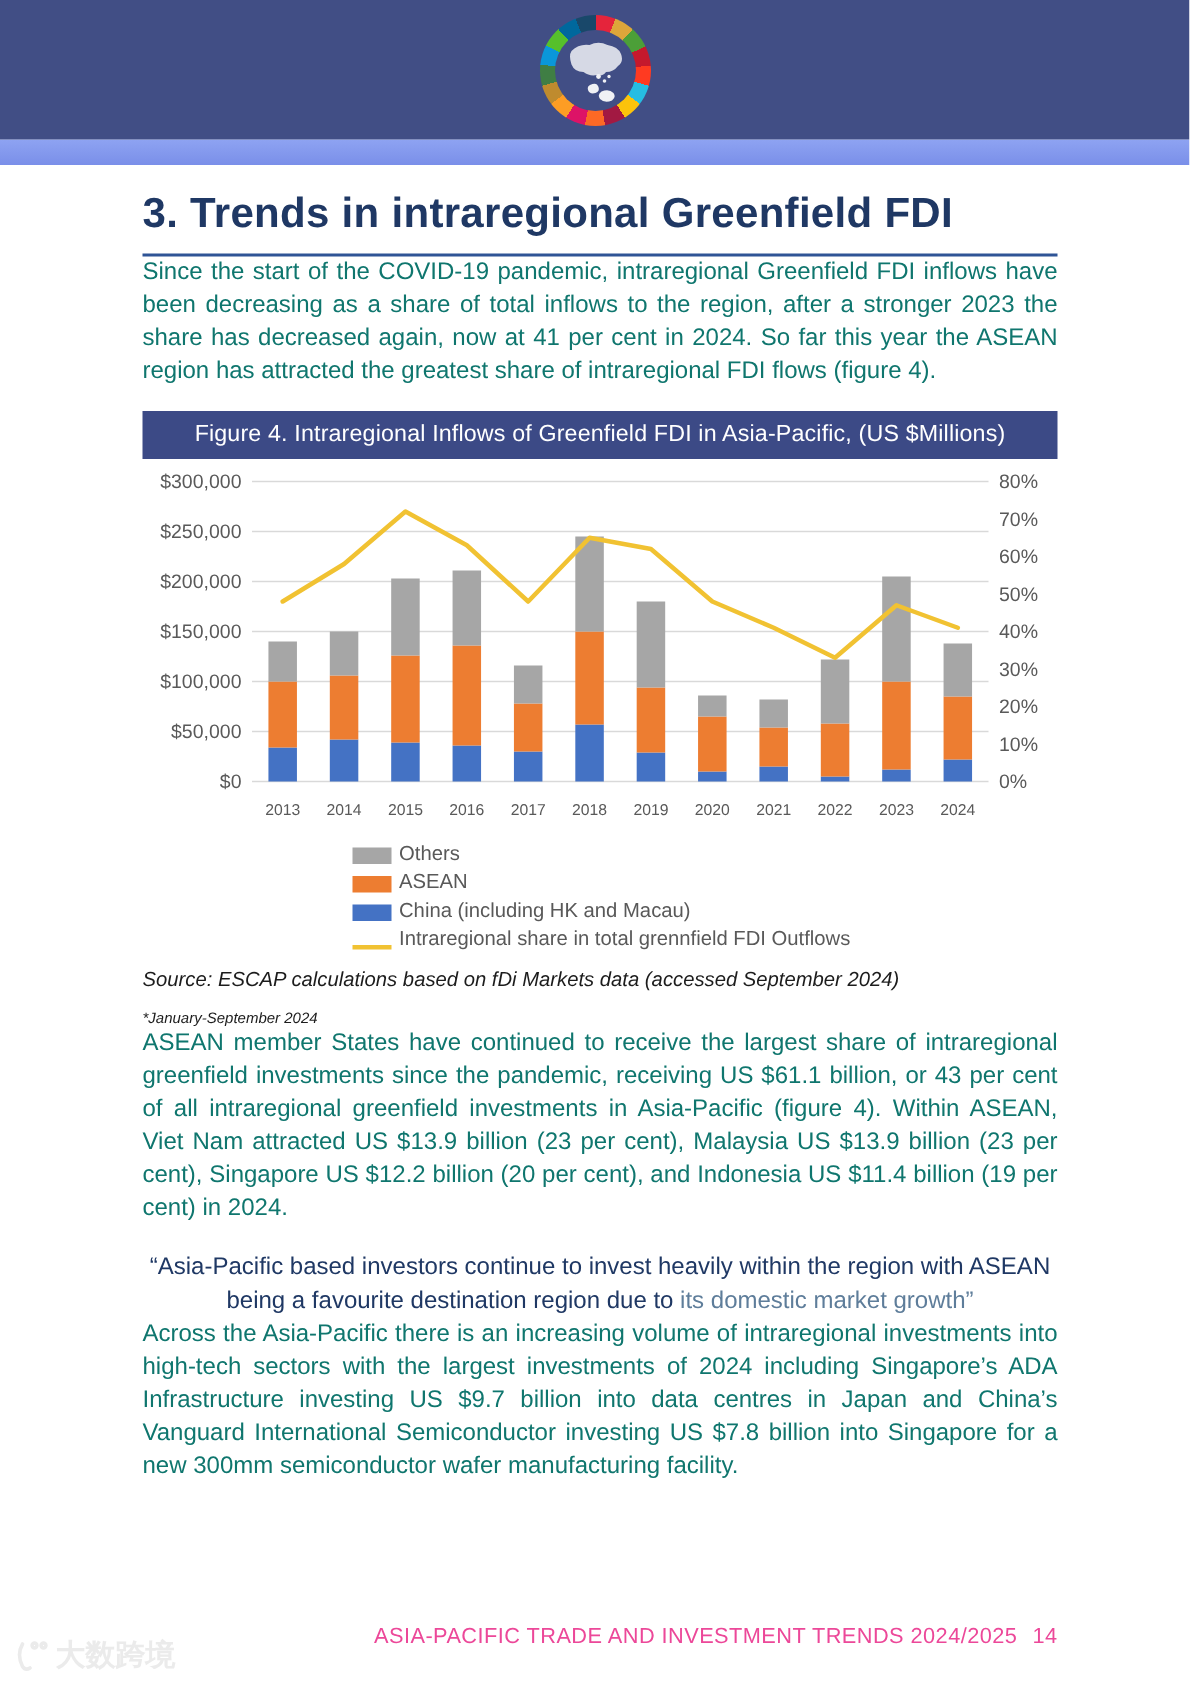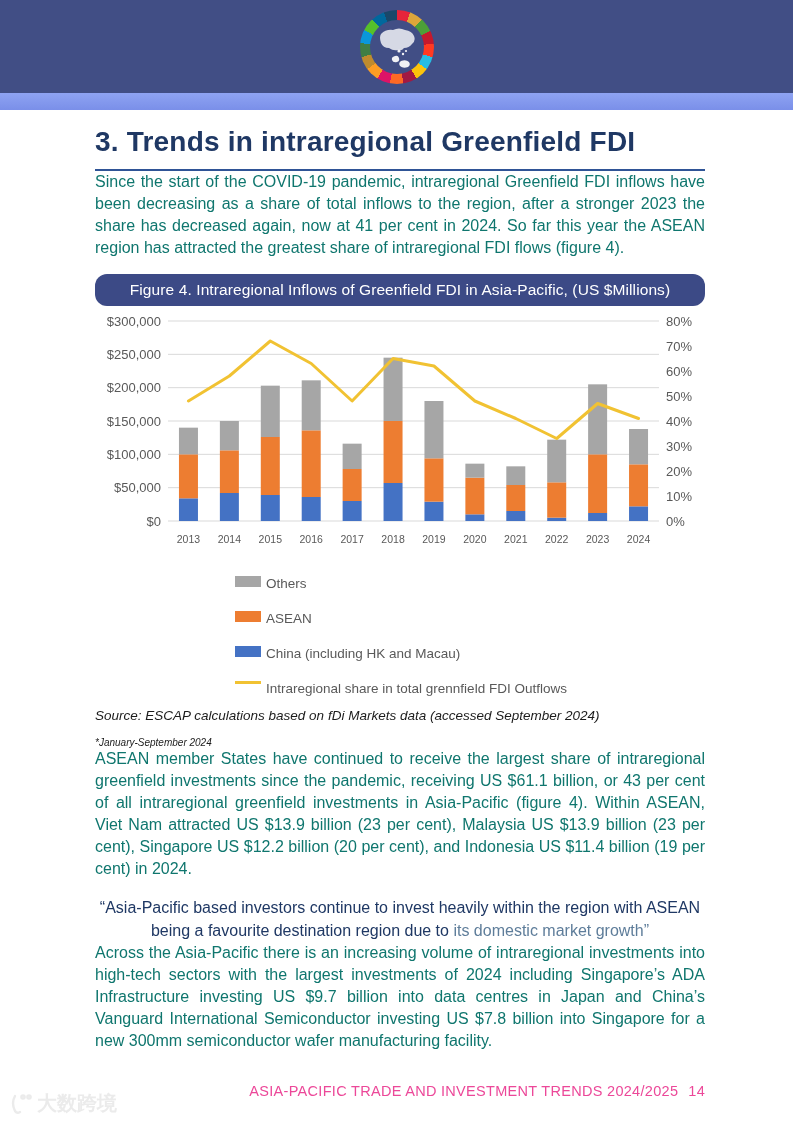--- a/index.html
+++ b/index.html
@@ -18,25 +18,25 @@
   .sdg-map{position:absolute;inset:0;display:flex;align-items:center;justify-content:center;}
   .accent-band{height:17px;background:linear-gradient(#8ea3f2,#7a8fe9);}
   
   .content{margin:0 88px 0 95px;width:610px;position:relative;}
   .page-title{margin:14px 0 0 0;font-size:28px;line-height:36px;font-weight:bold;color:#1f3864;letter-spacing:.2px;}
   .title-underline{border:none;border-top:2px solid #2f5496;margin:9px 0 0 0;}
   p.body-par{font-size:16px;line-height:22px;text-align:justify;margin:0;color:#0f766e;}
   .p-intro{margin-top:25px;}
   
   .figure-title-bar{margin-top:15px;background:#3c4a86;color:#ffffff;text-align:center;
-    font-size:15.5px;padding:7px 4px;letter-spacing:.1px;border-radius:12px;}
+    font-size:15.5px;padding:7px 4px;letter-spacing:.1px;}
   .chart-wrap{margin-top:2px;}
   .chart-legend{margin:6px 0 0 140px;display:flex;flex-direction:column;gap:4px;
     font-size:13.5px;color:#595959;}
-  .legend-item{display:flex;align-items:flex-start;margin-top:16px;}
+  .legend-item{display:flex;align-items:flex-end;}
   .legend-swatch{width:26px;height:11px;margin-right:5px;flex:0 0 auto;}
   .legend-swatch.line{height:3px;}
   .figure-source{font-style:italic;font-size:13.5px;color:#1c1c1c;margin-top:12px;}
   .figure-footnote{font-style:italic;font-size:10px;color:#1c1c1c;margin-top:14px;}
   .p-asean{margin-top:15px;}
   
   .pull-quote{margin:16px auto 0 auto;max-width:602px;text-align:center;
     font-size:16px;line-height:23px;color:#1f3864;}
   .pull-quote .hl{color:#5e7d9a;}
   .p-hightech{margin-top:16px;}

